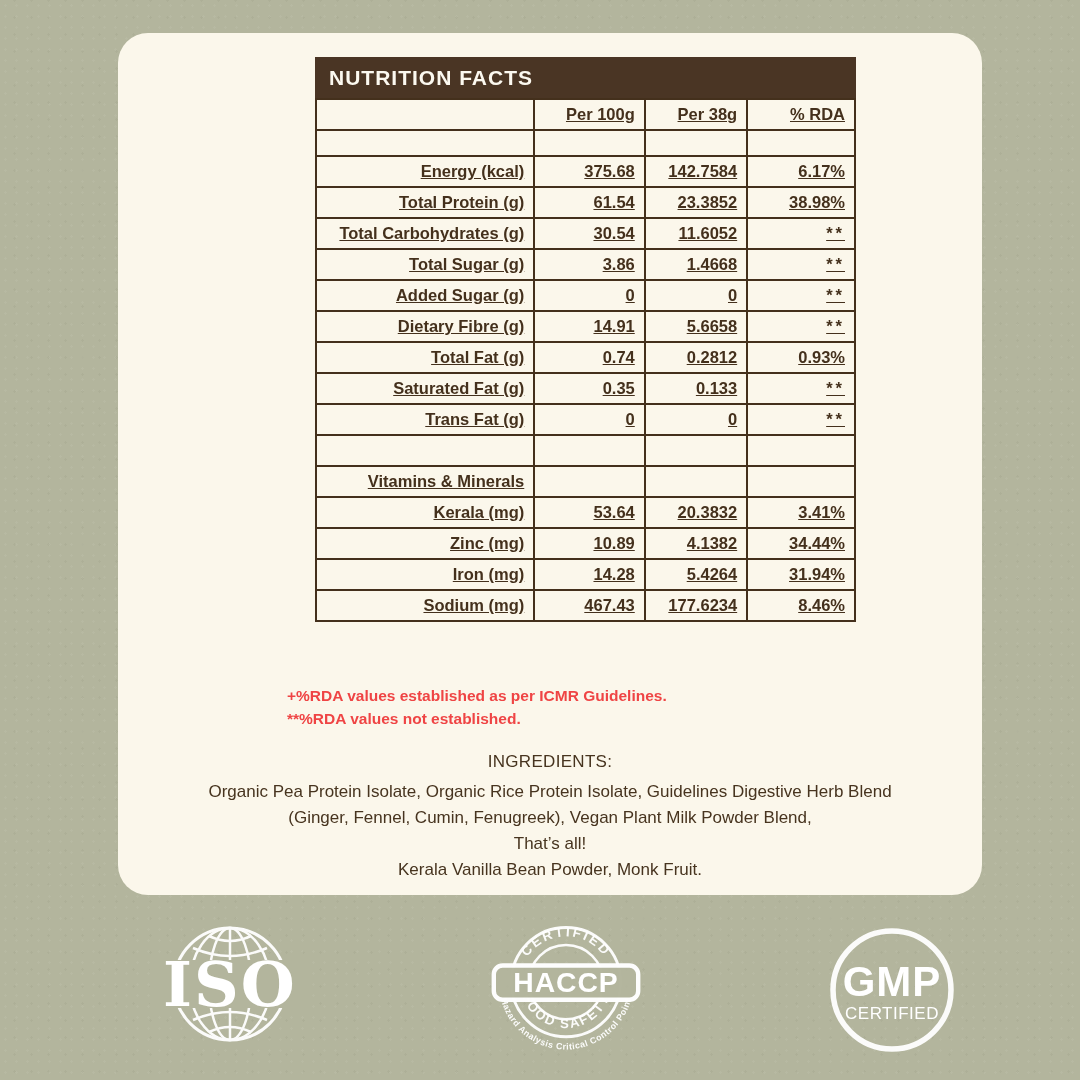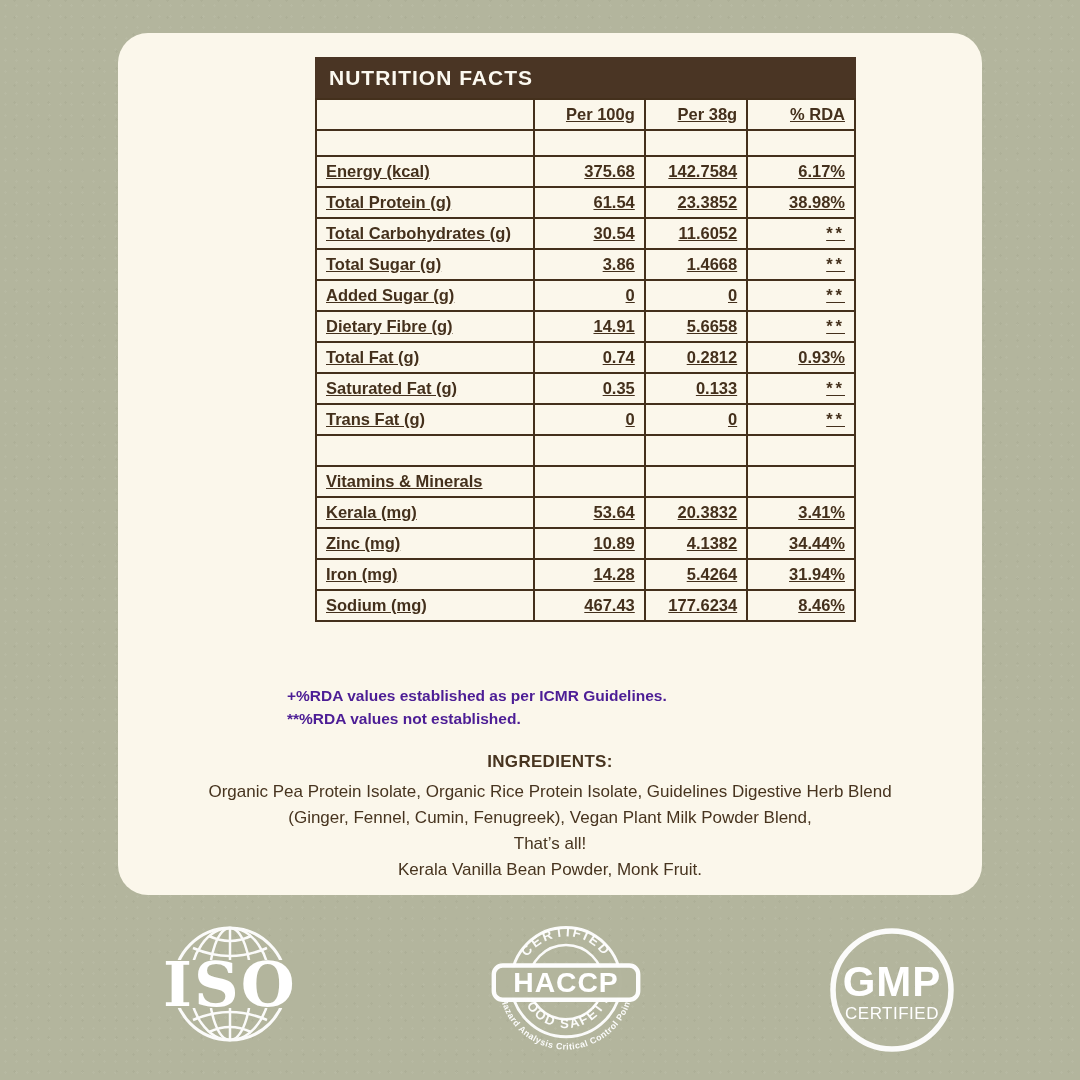--- a/index.html
+++ b/index.html
@@ -32,32 +32,32 @@
     color:#44301c;
     text-decoration:underline;
   }
   table.nutrition th, table.nutrition td {
     border:2px solid #44301c;
     font-size:16.5px; font-weight:bold;
     padding:0 9px; height:29px; box-sizing:content-box;
     overflow:hidden; white-space:nowrap;
   }
   table.nutrition th.num, table.nutrition td.num { text-align:right; }
-  table.nutrition td.label-cell, table.nutrition th.label-cell { text-align:left; }
+  table.nutrition td.label-cell, table.nutrition th.label-cell { text-align:right; }
   table.nutrition tr.blank-first td { height:24px; }
   table.nutrition td.stars { letter-spacing:3px; }
   .footnotes {
     position:absolute; left:169px; top:651px;
-    color:#4c1d95; font-size:15.5px; font-weight:bold; line-height:23px;
+    color:#ef4444; font-size:15.5px; font-weight:bold; line-height:23px;
   }
   .ingredients {
     position:absolute; left:40px; right:40px; top:719px;
     text-align:center; color:#47341f;
   }
-  .ing-heading { font-size:17px; font-weight:bold; margin-bottom:7px; letter-spacing:0.3px; }
+  .ing-heading { font-size:17px; font-weight:normal; margin-bottom:7px; letter-spacing:0.3px; }
   .ing-line { font-size:17px; line-height:26px; }
   .badge { position:absolute; }
   .badge svg { display:block; }
   .badge-iso   { left:150px; top:916px; width:160px; height:140px; }
   .badge-haccp { left:483px; top:908px; width:166px; height:160px; }
   .badge-gmp   { left:826px; top:924px; width:132px; height:134px; }
 </style>
 </head>
 <body>
 

